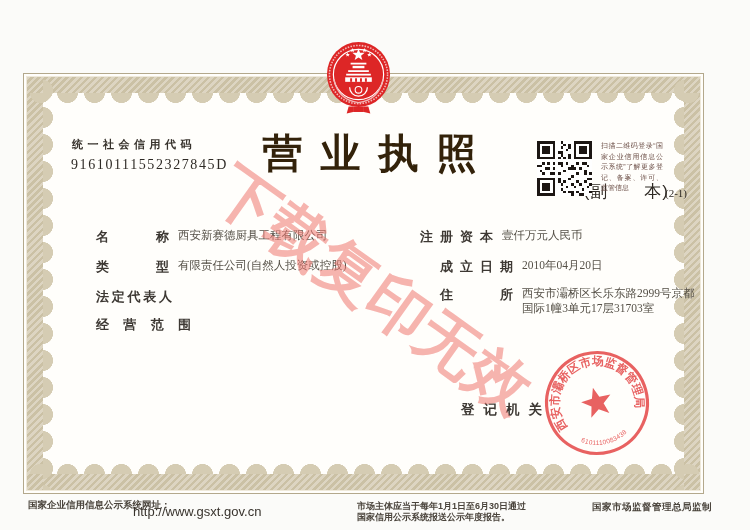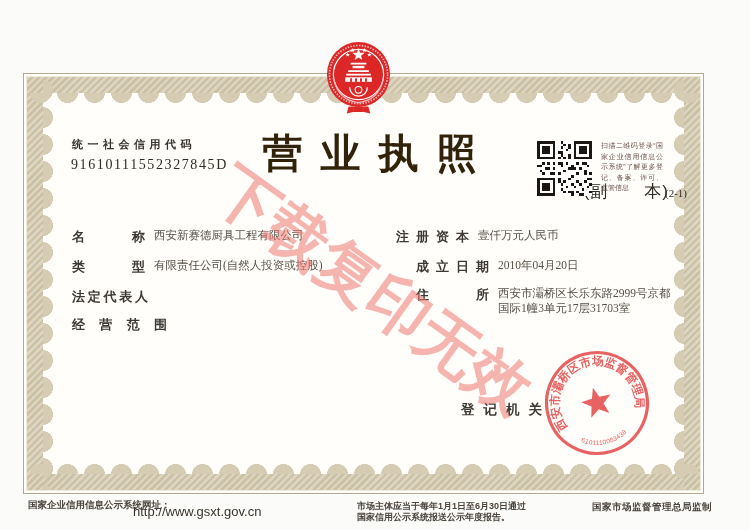--- a/index.html
+++ b/index.html
@@ -44,21 +44,21 @@
 
   
   .emblem{left:325px;top:38px;width:67px;height:79px;z-index:2;}
 
   
   .qr{left:537px;top:140px;width:55px;height:57px;z-index:3;}
   .qr-caption{left:601px;top:141px;width:62px;font-size:7px;line-height:10.5px;color:#6d5048;text-align:justify;z-index:3;}
 
   
   .row{position:absolute;display:flex;align-items:flex-start;z-index:3;}
-  .flabel{font-size:13px;font-weight:700;color:#3d3833;text-align:justify;text-align-last:justify;flex:none;}
+  .flabel{font-size:13px;font-weight:700;color:#3d3833;text-align:justify;text-align-last:justify;flex:none;margin-left:24px;}
   .fvalue{font-size:11.5px;line-height:15.2px;color:#555047;font-family:"Liberation Serif","DejaVu Serif",serif;}
   .lw2{width:73px;} .lw4{width:95px;} .lw5{width:76px;}
   .gap{width:9px;flex:none;}
 
   
   .reg-label{left:461px;top:401px;font-size:13.5px;font-weight:700;letter-spacing:9px;color:#3d3833;z-index:3;}
   .seal{left:541px;top:347px;width:112px;height:112px;z-index:6;transform:rotate(-15deg);opacity:.82;}
   .date-row{z-index:3;}
   .d-unit{position:absolute;font-size:12.5px;font-weight:700;color:#3a352f;}
   .d-num{position:absolute;font-size:13px;font-family:"Liberation Serif","DejaVu Serif",serif;color:#2f2b26;}

